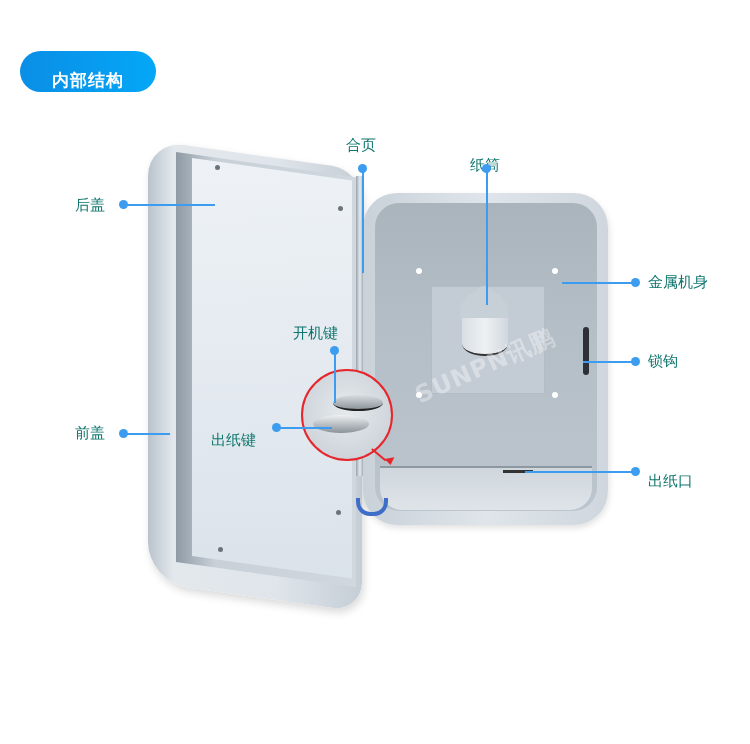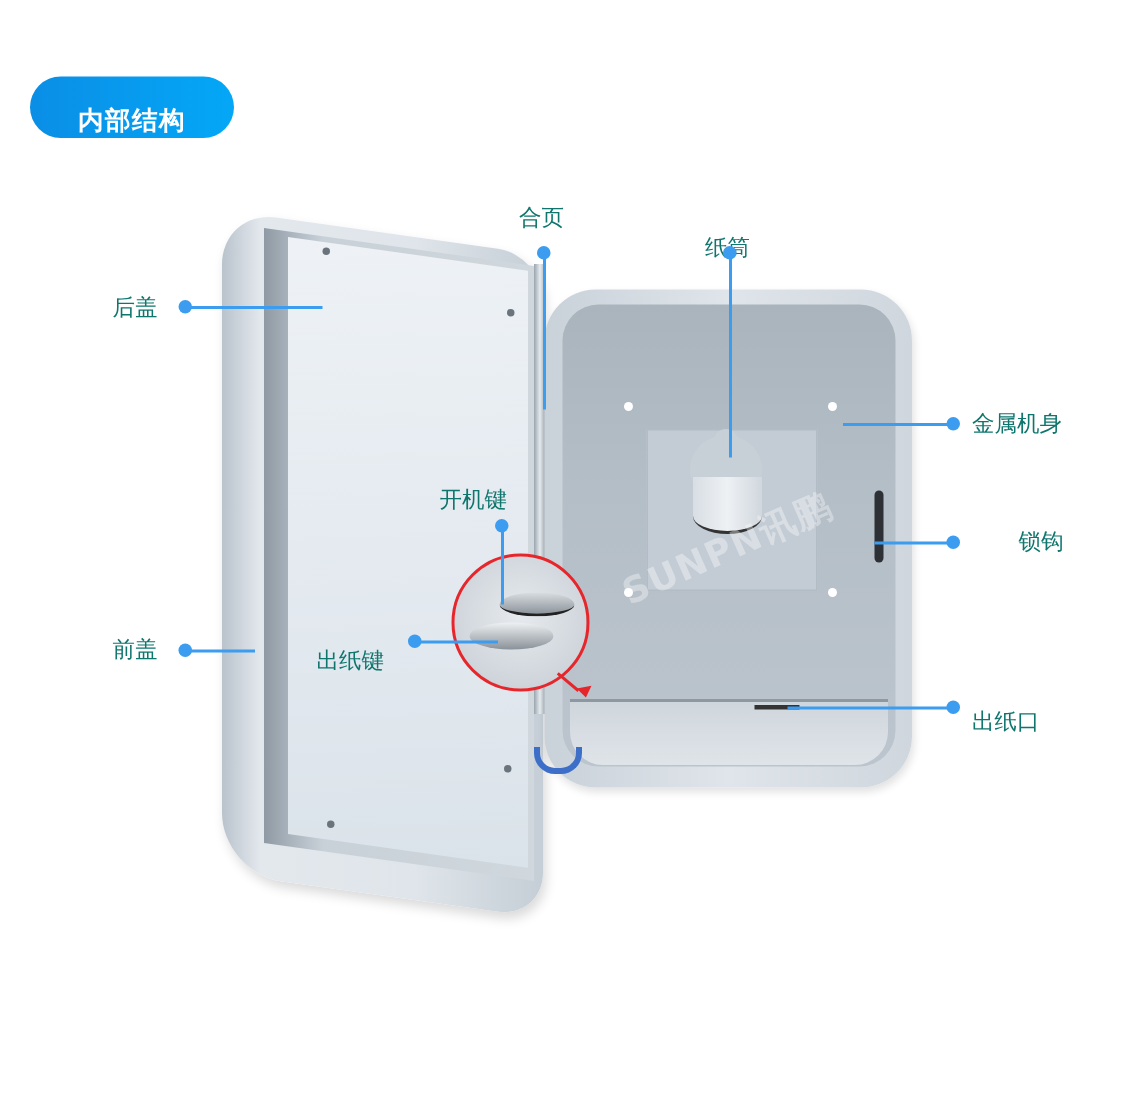--- a/index.html
+++ b/index.html
@@ -203,21 +203,21 @@
   <div class="vline" style="left:486px;top:168px;height:137px;"></div>
 </div>
 
 <div>
   <span class="label" style="left:648px;top:273px;">金属机身</span>
   <div class="dot" style="left:631px;top:278px;"></div>
   <div class="hline" style="left:562px;top:282px;width:72px;"></div>
 </div>
 
 <div>
-  <span class="label" style="left:648px;top:352px;margin-left:31px;">锁钩</span>
+  <span class="label" style="left:648px;top:352px;">锁钩</span>
   <div class="dot" style="left:631px;top:357px;"></div>
   <div class="hline" style="left:583px;top:361px;width:51px;"></div>
 </div>
 
 <div>
   <span class="label" style="left:648px;top:472px;">出纸口</span>
   <div class="dot" style="left:631px;top:467px;"></div>
   <div class="hline" style="left:525px;top:471px;width:109px;"></div>
 </div>
 

